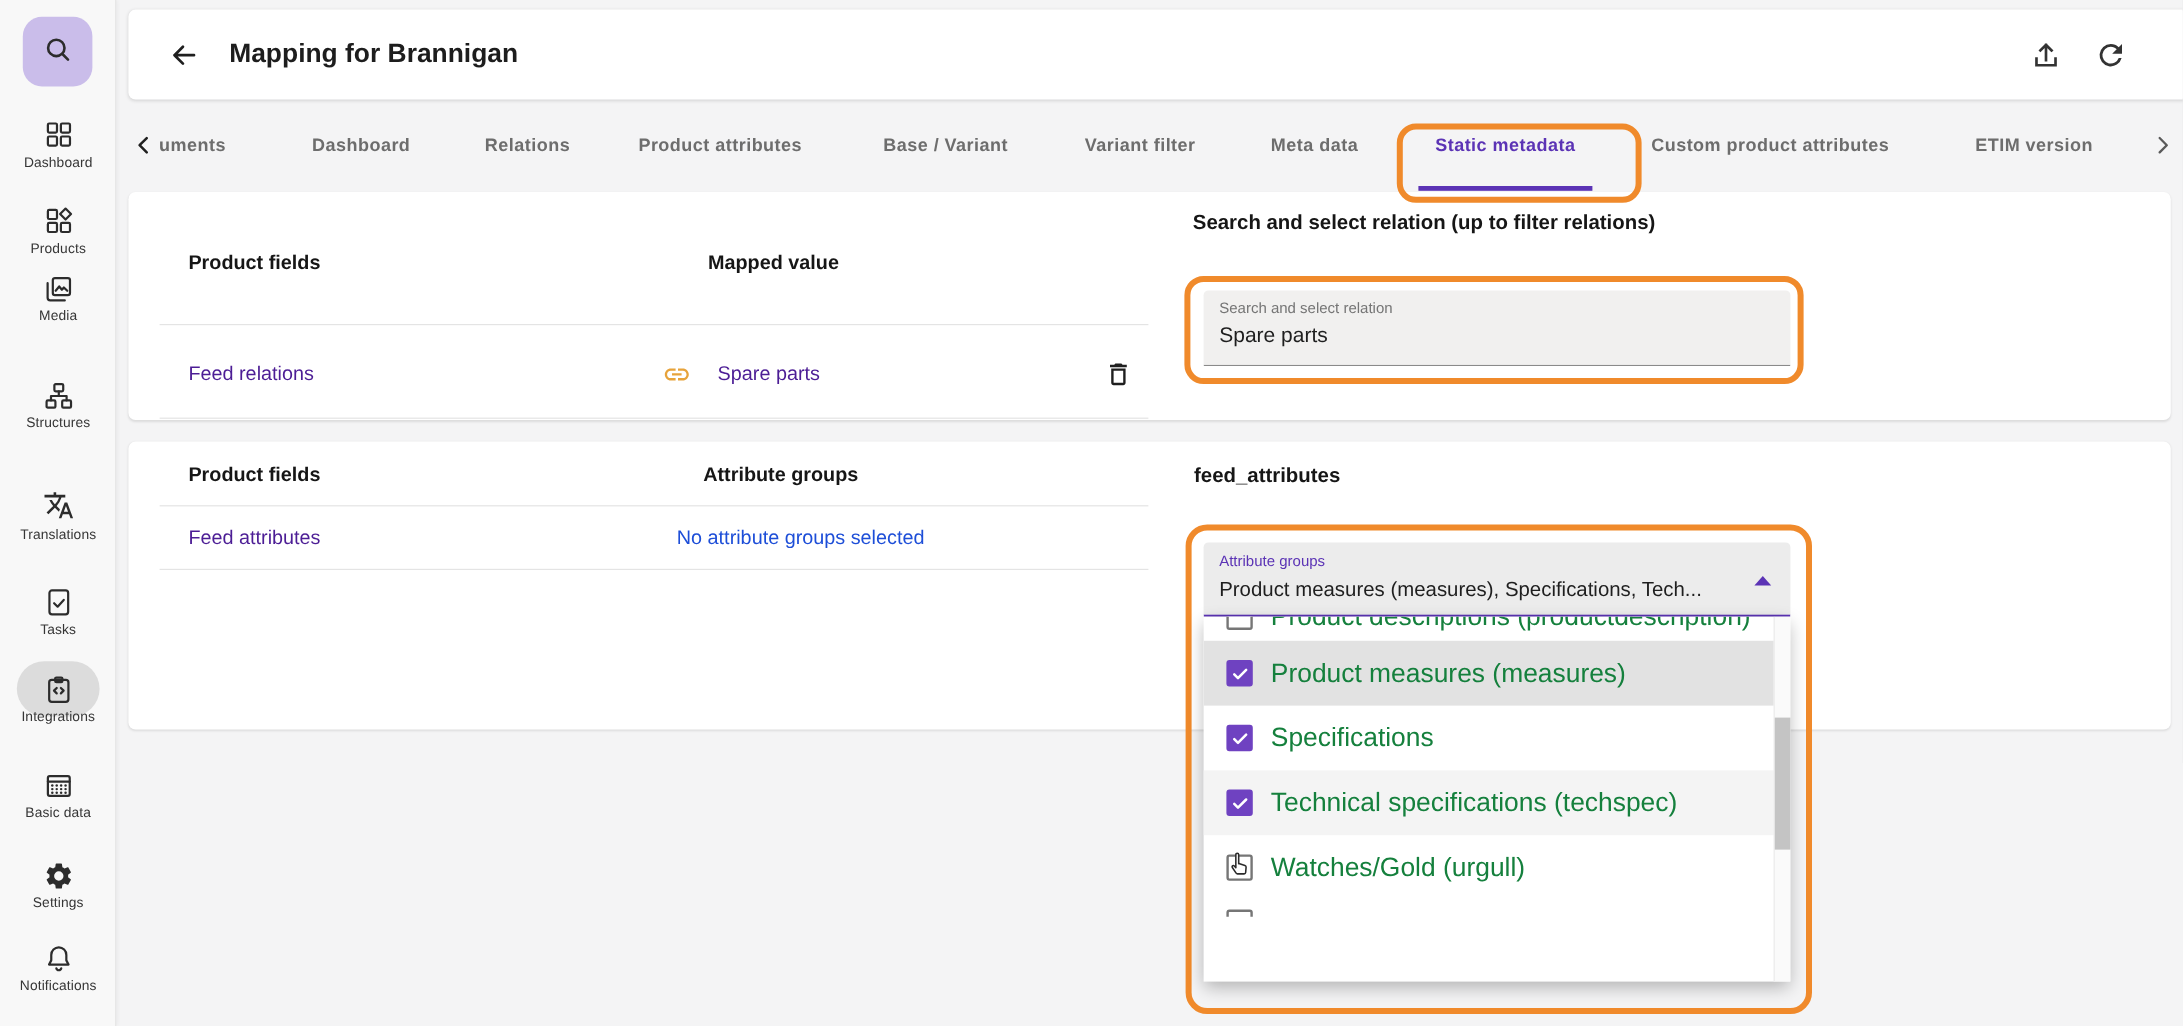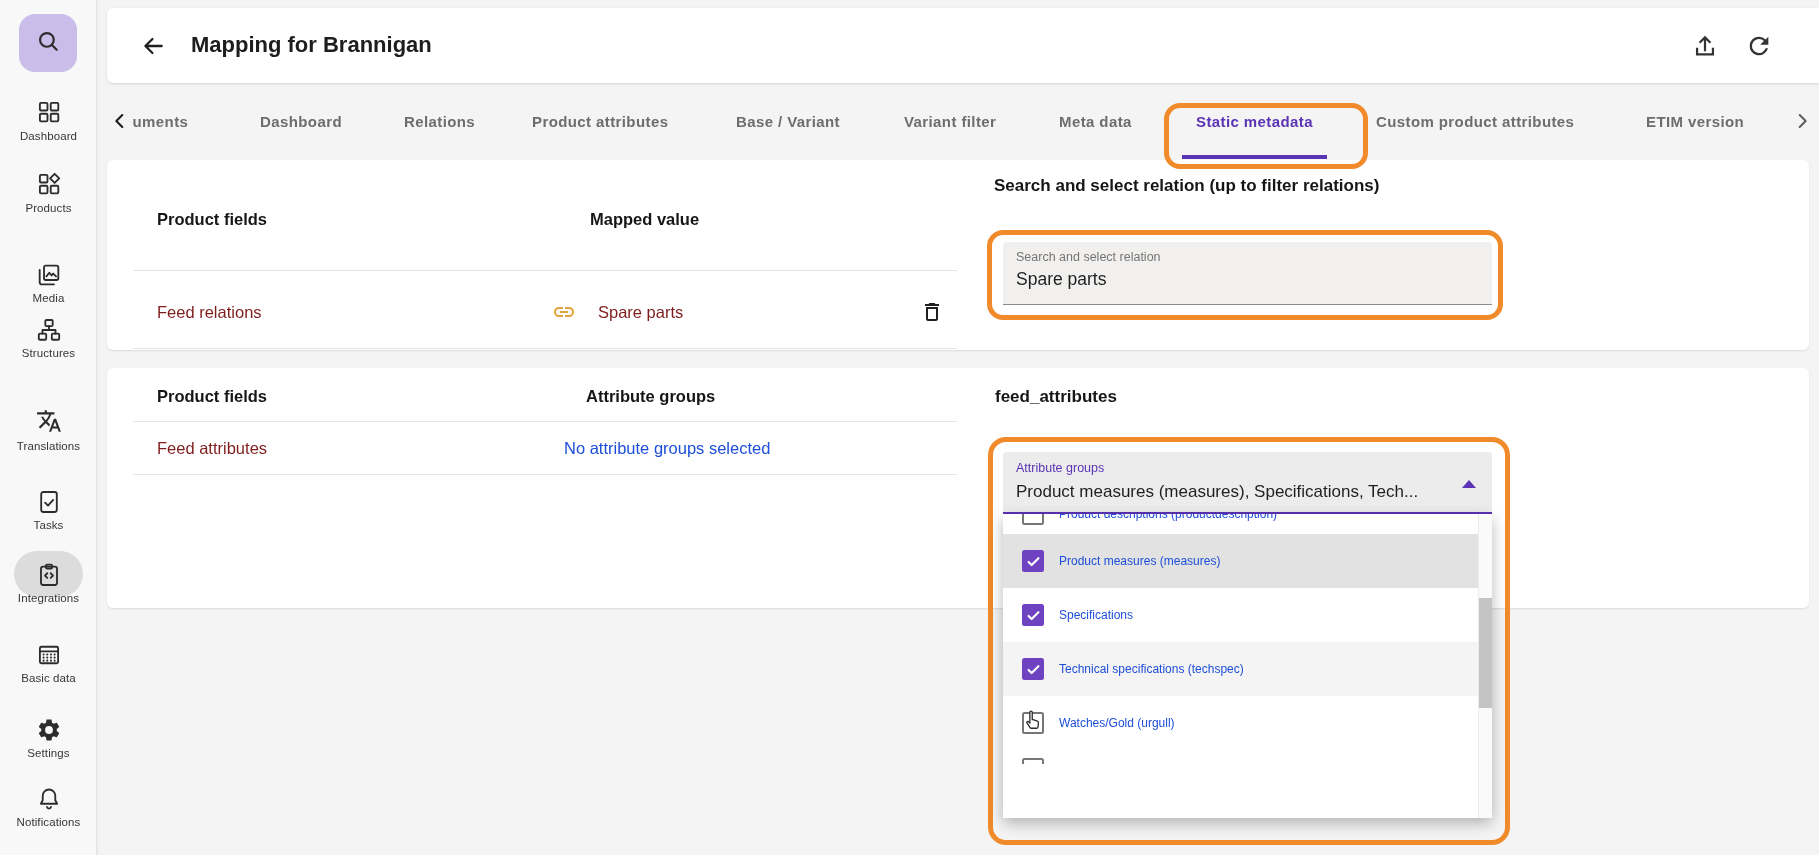--- a/index.html
+++ b/index.html
@@ -46,21 +46,21 @@
   .tab-clip .tab { position:relative; margin-left:-30px; }
   .tab-ring { position:absolute; left:1057px; top:20px; width:204px; height:66px; border:5px solid #f08a2b;
               border-radius:16px; pointer-events:none; }
 
   
   .card { position:absolute; left:107px; width:1702px; background:#fff; border-radius:6px;
           box-shadow:0 1px 2px rgba(0,0,0,.10); z-index:1; }
   .card-a { top:160px; height:190px; }
   .card-b { top:368px; height:240px; }
   .col-head { position:absolute; font-size:16.5px; font-weight:700; color:#161616; }
-  .cell { position:absolute; font-size:16.5px; color:#7f1d1d; }
+  .cell { position:absolute; font-size:16.5px; color:#4c1d95; }
   .cell.muted { color:#1d4ed8; }
   .divider { position:absolute; left:26px; width:824px; height:1px; background:#e4e4e4; }
   .row-icon { position:absolute; width:24px; height:24px; }
   .row-icon svg { width:24px; height:24px; }
   .trash-btn { cursor:pointer; }
   .panel-title { position:absolute; font-size:17px; font-weight:700; color:#161616; }
 
   
   .ring-1 { position:absolute; left:987px; top:230px; width:516px; height:90px; border:5px solid #f08a2b;
             border-radius:16px; z-index:5; pointer-events:none; }
@@ -85,21 +85,21 @@
   .opt-inner { height:54px; display:flex; align-items:center; padding-left:19px; }
   .opt.selected { background:#e2e2e2; }
   .opt.hovered  { background:#f4f4f4; }
   .opt.clip-top { height:20px; overflow:hidden; }
   .opt.clip-top .opt-inner { margin-top:-27px; }
   .opt.clip-bottom { height:14px; overflow:hidden; }
   .opt.clip-bottom .opt-inner { margin-top:-8px; }
   .cbx { width:22px; height:22px; flex:none; border:2px solid #767676; border-radius:2.5px; background:#fff; }
   .cbx.checked { border-color:#6f42c1; background:#6f42c1; display:flex; align-items:center; justify-content:center; }
   .cbx.checked svg { width:17px; height:17px; }
-  .opt-label { margin-left:15px; font-size:12px; color:#1d4ed8; }
+  .opt-label { margin-left:15px; font-size:22px; color:#15803d; }
   .dd-scrollbar { position:absolute; right:0; top:0; bottom:0; width:14px; background:#fafafa; border-left:1px solid #ececec; }
   .dd-thumb { position:absolute; left:0; top:84px; width:14px; height:110px; background:#c4c4c4; cursor:grab; }
   .cursor-ico { position:absolute; left:1020px; top:708px; width:26px; height:26px; z-index:9; pointer-events:none; }
 </style>
 </head>
 <body>
 
 <div class="page">
 
   <aside class="sidebar">
@@ -123,21 +123,21 @@
         <div class="side-item" style="top: 171px;">
       
       <span class="side-icon"><svg viewBox="0 0 24 24">
               <rect class="st" x="3.6" y="3.6" width="7" height="7" rx="1"></rect>
               <rect class="st" x="3.6" y="13.6" width="7" height="7" rx="1"></rect>
               <rect class="st" x="13.6" y="13.6" width="7" height="7" rx="1"></rect>
               <path class="st" d="M17.2 2.6l4.2 4.2-4.2 4.2-4.2-4.2z"></path>
             </svg></span>
       <span class="side-label" style="top: 31px;">Products</span>
     </div>
-        <div class="side-item" style="top: 262px;">
+        <div class="side-item" style="top: 228px;">
       
       <span class="side-icon"><svg viewBox="0 0 24 24">
               <rect class="st" x="7.4" y="3.4" width="13.2" height="13.2" rx="1.6"></rect>
               <path class="st" d="M3.4 7.4v11.2a2 2 0 0 0 2 2h11.2"></path>
               <path class="st" d="M9.6 13.2l2.7-3.3 2.1 2.5 1.5-1.7 2.6 2.5"></path>
             </svg></span>
       <span class="side-label" style="top: 30px;">Media</span>
     </div>
         <div class="side-item" style="top: 317px;">
       

